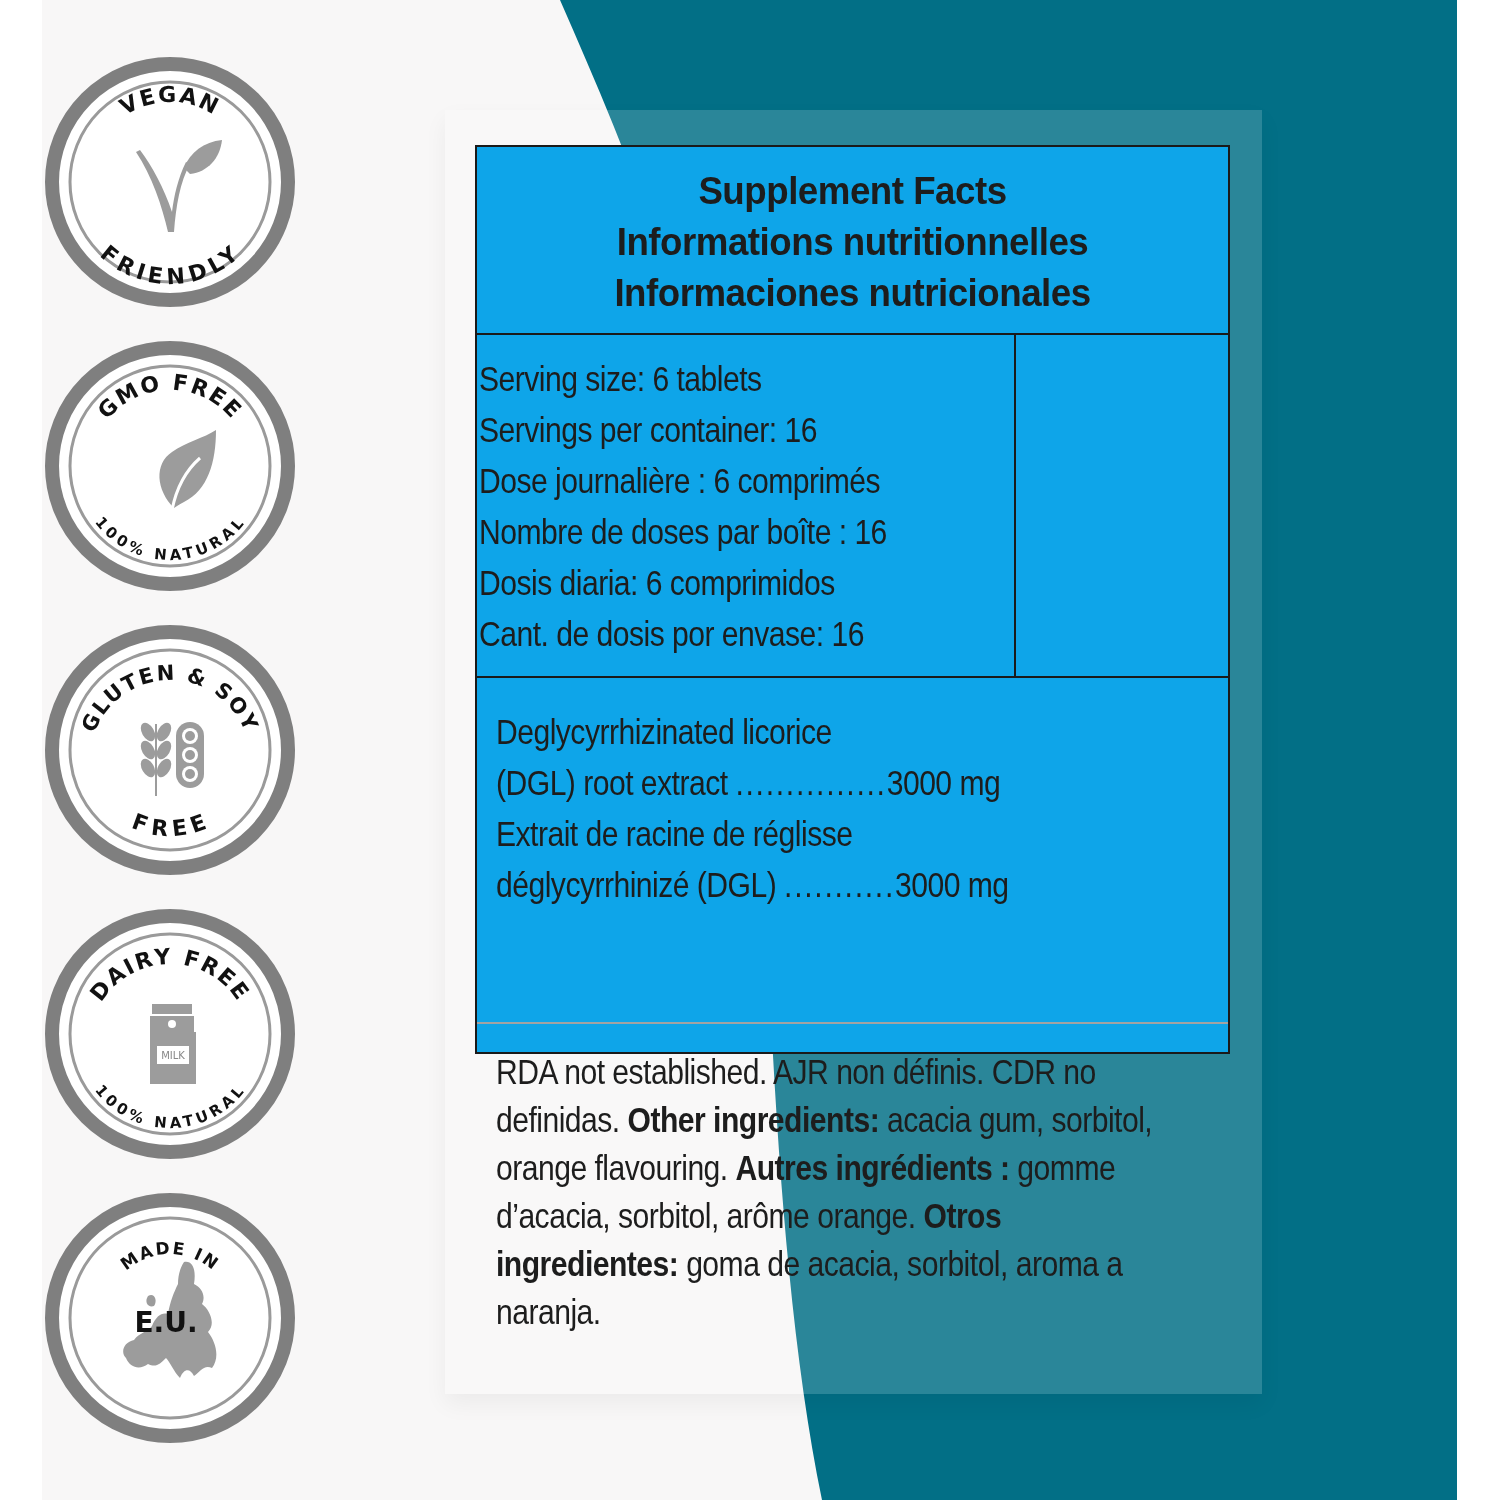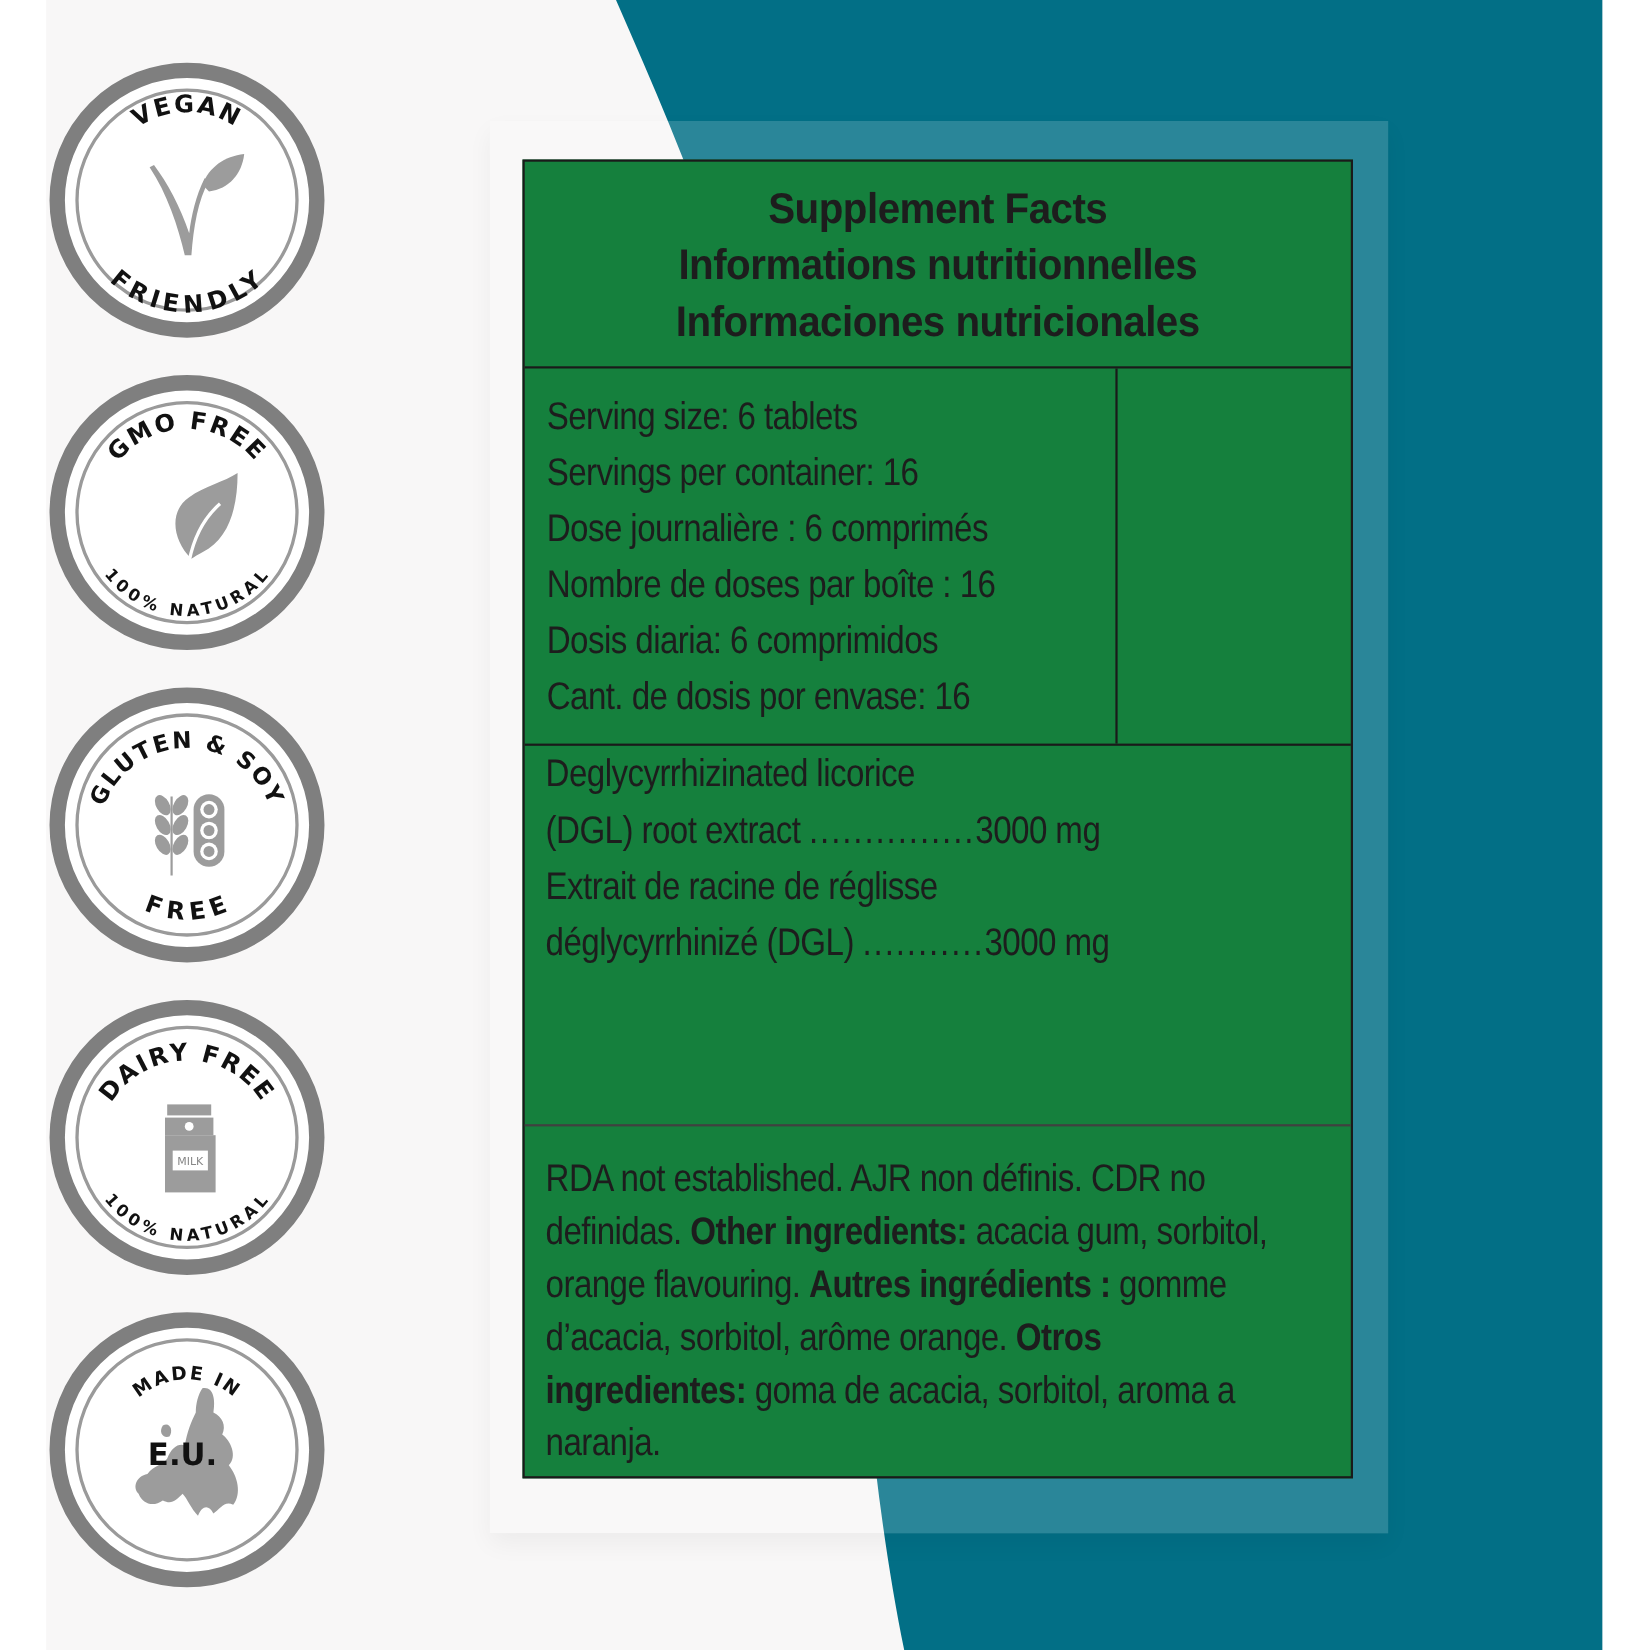--- a/index.html
+++ b/index.html
@@ -5,37 +5,37 @@
     * { box-sizing: border-box; margin: 0; padding: 0; }
     html, body { width: 1500px; height: 1500px; overflow: hidden; background: #ffffff; }
     body { position: relative; font-family: "Liberation Sans", sans-serif; }
 
     .canvas { position: absolute; left: 42px; top: 0; width: 1415px; height: 1500px; background: #f8f7f7; overflow: hidden; }
     .teal-bg { position: absolute; left: 0; top: 0; width: 1415px; height: 1500px; }
 
     .panel { position: absolute; left: 445px; top: 110px; width: 817px; height: 1284px;
              background: rgba(255,255,255,0.16); box-shadow: 0 10px 22px rgba(0,0,0,0.05); }
 
-    .label { position: absolute; left: 475px; top: 145px; width: 755px; height: 1199px;
-             background: #15803d; border: 2px solid #1a1a1a; color: #1d1d1d; }
+    .label { position: absolute; left: 475px; top: 145px; width: 755px; height: 909px;
+             background: #0ea5e9; border: 2px solid #1a1a1a; color: #1d1d1d; }
 
     .label-header { height: 188px; border-bottom: 2px solid #1a1a1a; text-align: center;
                     padding-top: 18px; }
     .label-header div { font-family: "Liberation Sans", sans-serif; font-weight: bold;
                         font-size: 39px; line-height: 51px; letter-spacing: -0.5px; transform: scaleX(0.94); }
 
     .serving { display: flex; height: 343px; border-bottom: 2px solid #1a1a1a; }
-    .serving-left { width: 539px; border-right: 2px solid #1a1a1a; padding: 18px 0 0 20px; }
+    .serving-left { width: 539px; border-right: 2px solid #1a1a1a; padding: 18px 0 0 2px; }
     .serving-right { flex: 1; padding: 18px 0 0 20px; }
     .line { font-size: 35px; line-height: 51px; white-space: nowrap; letter-spacing: -0.6px;
             transform-origin: left center; }
     .serving-left .line { transform: scaleX(0.86); }
     .serving-right .line { transform: scaleX(0.86); }
 
-    .ingredients { height: 346px; border-bottom: 2px solid #404040; padding: 0 0 0 19px; }
+    .ingredients { height: 346px; border-bottom: 2px solid #a3a3a3; padding: 28px 0 0 19px; }
     .ingredients .line { transform: scaleX(0.86); }
     .dots { letter-spacing: 2px; }
 
     .other { padding: 24px 0 0 19px; }
     .other .para { font-size: 35px; line-height: 48px; letter-spacing: -0.6px; width: 790px;
                    transform: scaleX(0.86); transform-origin: left top; }
     .other b { font-weight: bold; }
 
     .badge { position: absolute; left: 44px; width: 252px; height: 252px; }
     .badge svg { width: 252px; height: 252px; display: block; }

